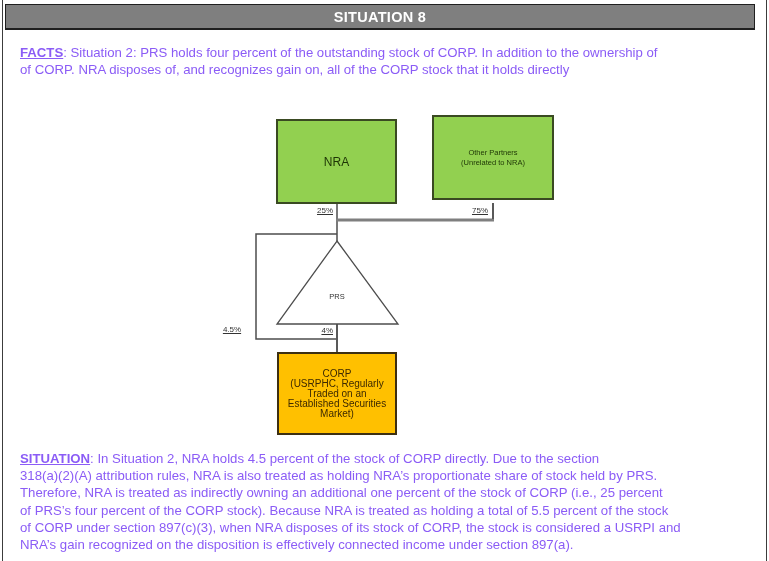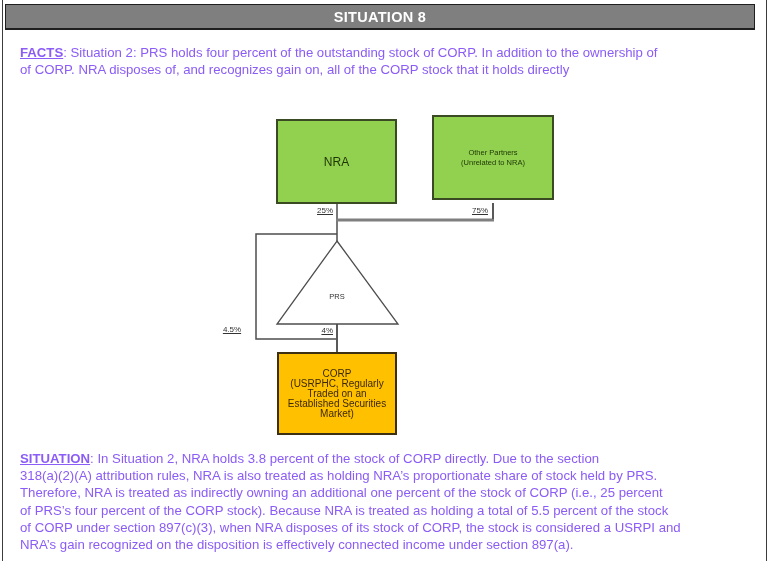--- a/index.html
+++ b/index.html
@@ -88,21 +88,21 @@
   </div>
 
   <div class="prs-label">PRS</div>
 
   <div class="pct p25">25%</div>
   <div class="pct p75">75%</div>
   <div class="pct p45">4.5%</div>
   <div class="pct p4">4%</div>
 
   <div class="para conclusion">
-    <div class="line"><span class="lbl">SITUATION</span><span>: In Situation 2, NRA holds 3.8 percent of the stock of CORP directly. Due to the section</span></div>
+    <div class="line"><span class="lbl">SITUATION</span><span>: In Situation 2, NRA holds 4.5 percent of the stock of CORP directly. Due to the section</span></div>
     <div class="line">318(a)(2)(A) attribution rules, NRA is also treated as holding NRA’s proportionate share of stock held by PRS.</div>
     <div class="line">Therefore, NRA is treated as indirectly owning an additional one percent of the stock of CORP (i.e., 25 percent</div>
     <div class="line">of PRS’s four percent of the CORP stock). Because NRA is treated as holding a total of 5.5 percent of the stock</div>
     <div class="line">of CORP under section 897(c)(3), when NRA disposes of its stock of CORP, the stock is considered a USRPI and</div>
     <div class="line">NRA’s gain recognized on the disposition is effectively connected income under section 897(a).</div>
   </div>
 
 </div>
 
 </body></html>

